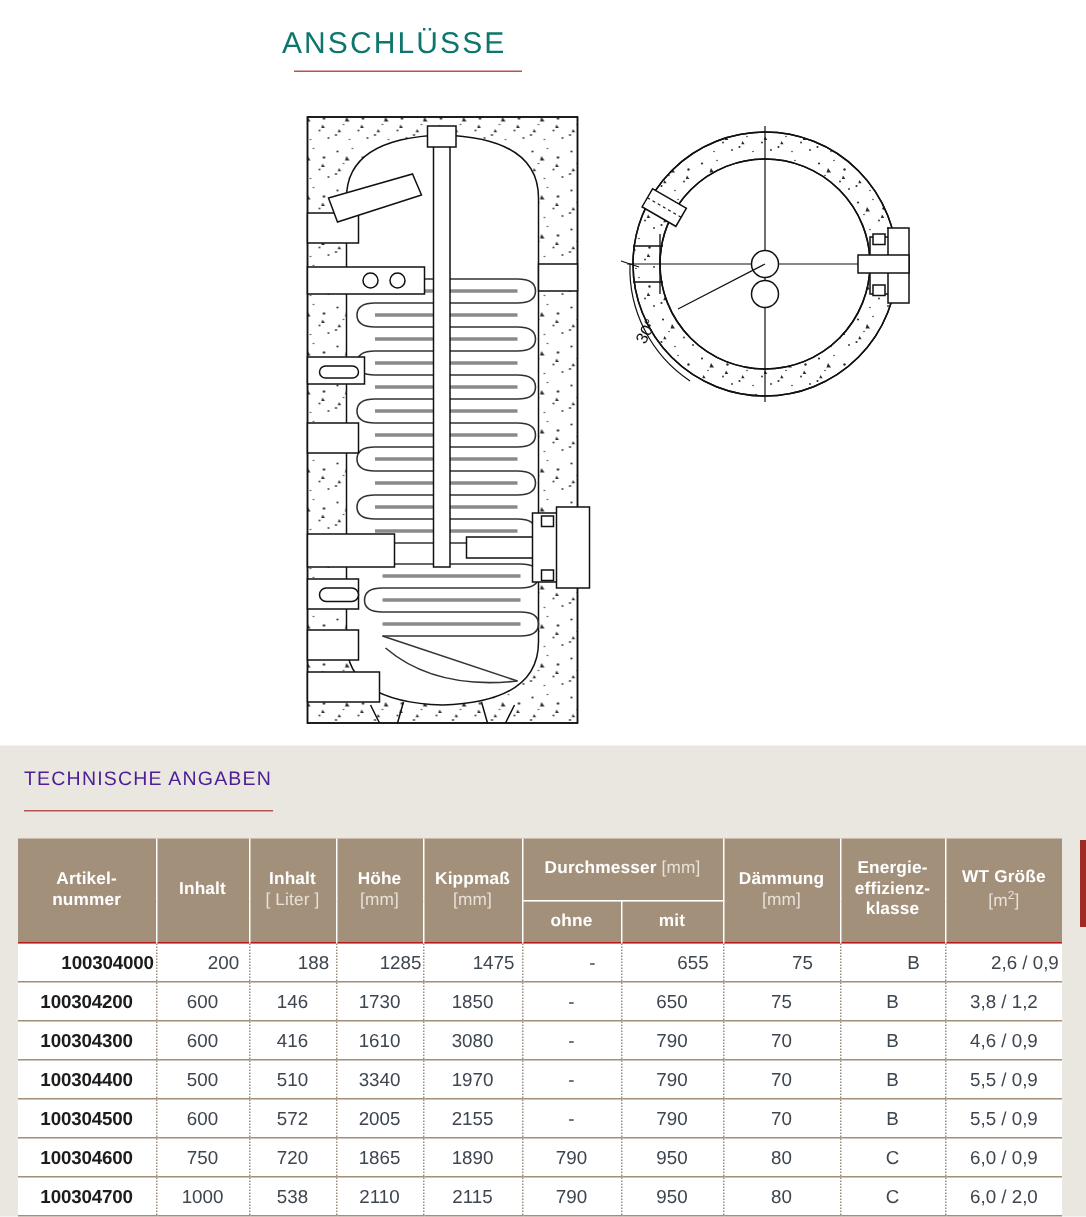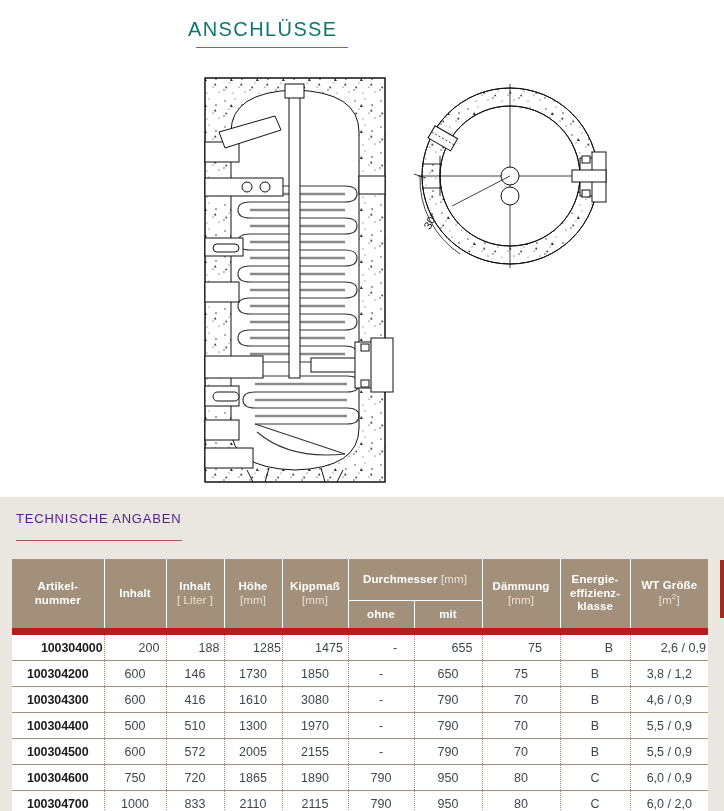--- a/index.html
+++ b/index.html
@@ -78,21 +78,21 @@
 
   tbody td{
     height:25px;
     font-size:12.5px;
     color:#3e4650;
     border-bottom:1px solid #a3907a;
     border-right:1px dotted #9c8e7e;
     background:#ffffff;
   }
   tbody tr td:last-child{border-right:none;margin-top:44px;}
-  tbody tr:first-child td{border-top:7px solid #b91c1c;padding-left:28px;}
+  tbody tr:first-child td{border-top:1px solid #b91c1c;padding-left:28px;}
   td.art{
     font-weight:700;
     color:#1c1c1c;
     font-size:12.5px;
     letter-spacing:-.1px;
   }
 </style>
 </head>
 <body>
 
@@ -315,21 +315,21 @@
           <td>-</td>
           <td>790</td>
           <td>70</td>
           <td>B</td>
           <td>4,6 / 0,9</td>
         </tr>
         <tr>
           <td class="art">100304400</td>
           <td>500</td>
           <td>510</td>
-          <td>1300</td>
+          <td>3340</td>
           <td>1970</td>
           <td>-</td>
           <td>790</td>
           <td>70</td>
           <td>B</td>
           <td>5,5 / 0,9</td>
         </tr>
         <tr>
           <td class="art">100304500</td>
           <td>600</td>
@@ -350,21 +350,21 @@
           <td>1890</td>
           <td>790</td>
           <td>950</td>
           <td>80</td>
           <td>C</td>
           <td>6,0 / 0,9</td>
         </tr>
         <tr>
           <td class="art">100304700</td>
           <td>1000</td>
-          <td>833</td>
+          <td>538</td>
           <td>2110</td>
           <td>2115</td>
           <td>790</td>
           <td>950</td>
           <td>80</td>
           <td>C</td>
           <td>6,0 / 2,0</td>
         </tr>
       </tbody>
   </table>

